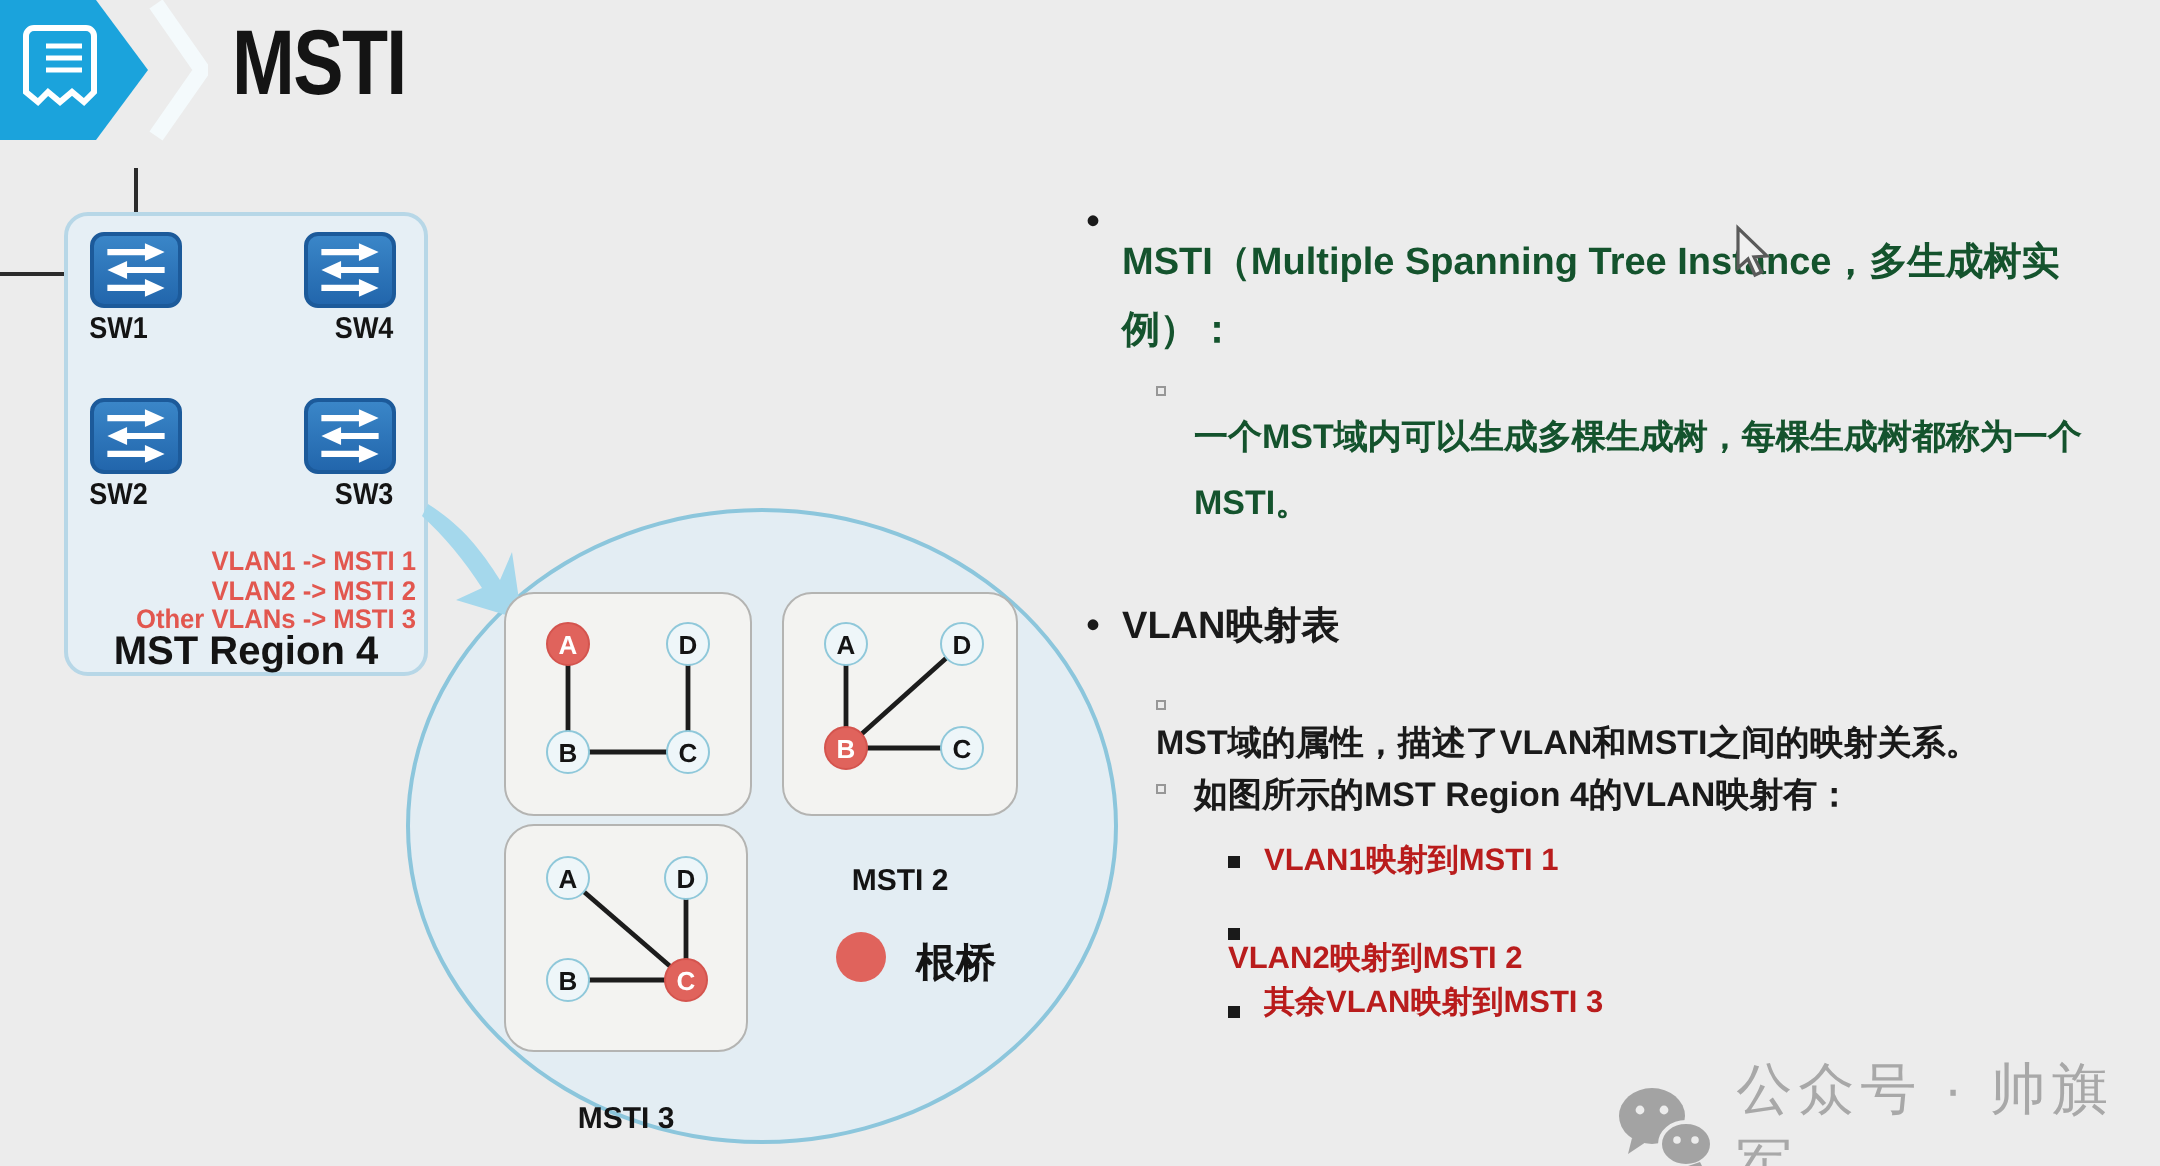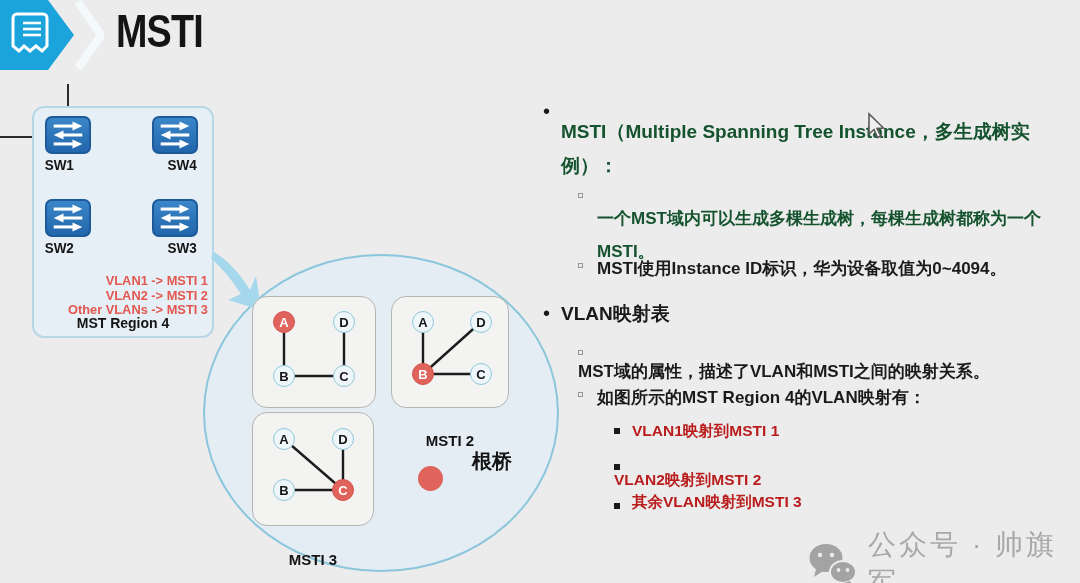--- a/index.html
+++ b/index.html
@@ -15,37 +15,37 @@
   
   .lines-layer { position:absolute; left:0; top:0; width:1080px; height:583px; pointer-events:none; }
   .region-box { position:absolute; left:32px; top:106px; width:182px; height:232px; background:#e6eff5;
                 border:2px solid #b7d7e7; border-radius:12px; }
   .switch { position:absolute; width:46px; height:38px; background:linear-gradient(#3a86c8,#2266ac);
             border:2px solid #1c5a9a; border-radius:7px; display:flex; align-items:center; justify-content:center; }
   .sw-label { position:absolute; font-size:15px; font-weight:bold; color:#141414; transform:scaleX(.9); }
   .vlan-map { position:absolute; left:38px; top:274px; width:170px; text-align:right;
               font-size:13.5px; line-height:14.5px; font-weight:bold; color:#e2574f; transform:scaleX(.95); transform-origin:right; }
   .region-label { position:absolute; left:32px; top:315px; width:182px; text-align:center;
-                  font-size:14px; font-weight:bold; color:#141414; }
+                  font-size:20px; font-weight:bold; color:#141414; }
 
   
   .big-circle { position:absolute; left:203px; top:254px; width:356px; height:318px; border-radius:50%;
                 background:#e3edf3; border:2.5px solid #8cc6dc; }
   .deco-arrow { position:absolute; left:206px; top:244px; }
   .tree-card { position:absolute; background:#f3f3f1; border:1.5px solid #b4b4b2; border-radius:15px; }
   .tc1 { left:252px; top:296px; width:124px; height:112px; }
   .tc2 { left:391px; top:296px; width:118px; height:112px; }
   .tc3 { left:252px; top:412px; width:122px; height:114px; }
   .tree-edges { position:absolute; left:0; top:0; }
   .node { position:absolute; width:22px; height:22px; border-radius:50%; background:#eef6f9; border:1.5px solid #8fc8da;
           display:flex; align-items:center; justify-content:center; font-size:13px; font-weight:bold; color:#141414; }
   .node.root { background:#e0635c; border-color:#d4544e; color:#fff; }
   .tree-label { position:absolute; left:0; right:0; text-align:center; font-size:15px; font-weight:bold; color:#141414;margin-top:44px; }
   .legend-dot { position:absolute; left:418px; top:466px; width:25px; height:25px; border-radius:50%; background:#e0635c; }
-  .legend-label { position:absolute; left:458px; top:448px; font-size:20px; font-weight:600; color:#141414;margin-left:14px; }
+  .legend-label { position:absolute; left:458px; top:468px; font-size:20px; font-weight:600; color:#141414; }
 
   
   .row { position:absolute; display:flex; align-items:flex-start; }
   .m1 { font-size:20px; color:#1a1a1a; margin-right:11px; line-height:1.65; }
   .m2 { width:5px; height:5px; border:1.5px solid #979797; margin:11px 14px 0 0; flex:none; }
   .m3 { width:6px; height:6px; background:#1a1a1a; margin:7px 12px 0 0; flex:none; }
   .lv1 { font-size:19px; font-weight:bold; line-height:1.8; color:#1a1a1a; }
   .lv1.red, .lv2.red { color:#14532d;margin-top:20px; }
   .lv2 { font-size:17px; font-weight:bold; line-height:1.95; color:#1a1a1a; }
   .lv3 { font-size:15.5px; font-weight:bold; line-height:1.3; color:#b91c1c; }
@@ -195,24 +195,20 @@
   <div class="legend-label">根桥</div>
 
   <div class="row" style="left:543px; top:95px; width:537px;">
     <span class="m1">•</span>
     <span class="lv1 red">MSTI（Multiple Spanning Tree Instance，多生成树实例）：</span>
   </div>
   <div class="row" style="left:578px; top:182px; width:500px;">
     <span class="m2"></span>
     <span class="lv2 red">一个MST域内可以生成多棵生成树，每棵生成树都称为一个MSTI。</span>
   </div>
-  <div class="row" style="left:578px; top:252px; width:500px;">
-    <span class="m2"></span>
-    <span class="lv2">MSTI使用Instance ID标识，华为设备取值为0~4094。</span>
-  </div>
   <div class="row" style="left:543px; top:297px; width:537px;">
     <span class="m1">•</span>
     <span class="lv1">VLAN映射表</span>
   </div>
   <div class="row" style="left:578px; top:339px; width:500px;flex-direction:column;">
     <span class="m2"></span>
     <span class="lv2">MST域的属性，描述了VLAN和MSTI之间的映射关系。</span>
   </div>
   <div class="row" style="left:578px; top:381px; width:500px;">
     <span class="m2"></span>

